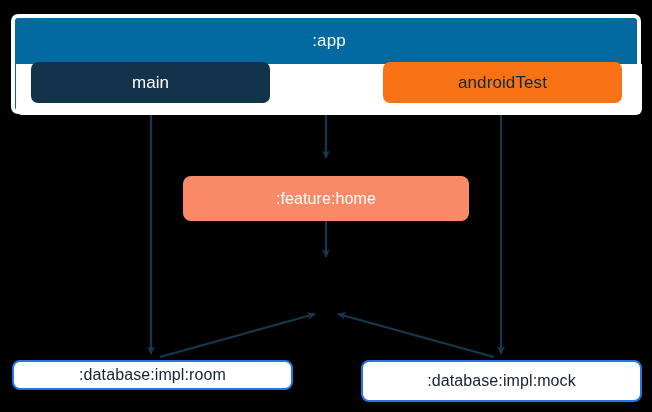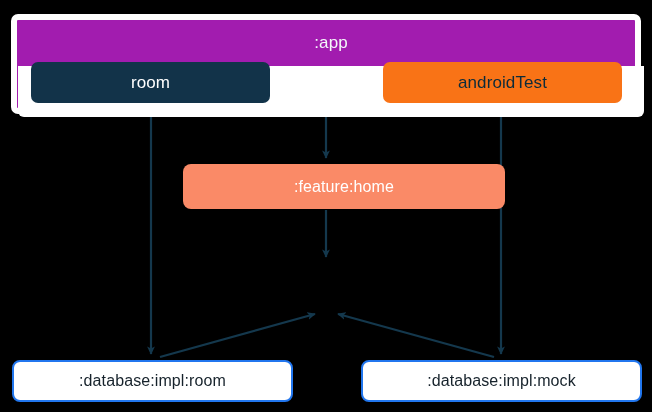--- a/index.html
+++ b/index.html
@@ -38,22 +38,22 @@
     letter-spacing: 0.1px;
   }
 
   
   #cluster-app {
     left: 11px;
     top: 14px;
     width: 630px;
     height: 100px;
     border-radius: 7px;
-    background: #a21caf;
-    border: 6px solid #ffffff;
+    background: #0369a1;
+    border: 4px solid #ffffff;
     display: block;
   }
   #cluster-app-title {
     position: absolute;
     left: 0;
     top: 0;
     width: 628px;
     height: 46px;
     display: flex;
     align-items: center;
@@ -89,43 +89,43 @@
     height: 41px;
     border-radius: 7px;
     background: #f97316;
     color: #0C2B3A;
     font-size: 17px;
   }
 
   
   #node-feature-home {
     left: 183px;
-    top: 164px;
-    width: 322px;
+    top: 176px;
+    width: 286px;
     height: 45px;
     border-radius: 8px;
     background: #FA8A67;
     color: #FFFFFF;
     font-size: 16px;
   }
   #node-database-api {
     left: 183px;
     top: 263px;
     width: 286px;
     height: 45px;
     border-radius: 8px;
     background: #2176EE;
     color: #FFFFFF;
     font-size: 16px;
   }
   #node-database-impl-room {
     left: 12px;
     top: 360px;
     width: 281px;
-    height: 42px;
+    height: 30px;
     border-radius: 8px;
     background: #FFFFFF;
     border: 2px solid #2176EE;
     color: #16222B;
     font-size: 16px;
   }
   #node-database-impl-mock {
     left: 361px;
     top: 360px;
     width: 281px;
@@ -157,21 +157,21 @@
       <path d="M160,357 L315,314" marker-end="url(#arrowhead)"></path>
       <path d="M494,357 L338,314" marker-end="url(#arrowhead)"></path>
     </g>
   </svg>
 
   <div class="node" id="cluster-app">
     <div id="cluster-app-title">:app</div>
     <div id="cluster-app-body"></div>
   </div>
 
-  <div class="node" id="node-main">room</div>
+  <div class="node" id="node-main">main</div>
 
   <div class="node" id="node-androidtest">androidTest</div>
 
   <div class="node" id="node-feature-home">:feature:home</div>
 
 
   <div class="node" id="node-database-impl-room">:database:impl:room</div>
 
   <div class="node" id="node-database-impl-mock">:database:impl:mock</div>
 

